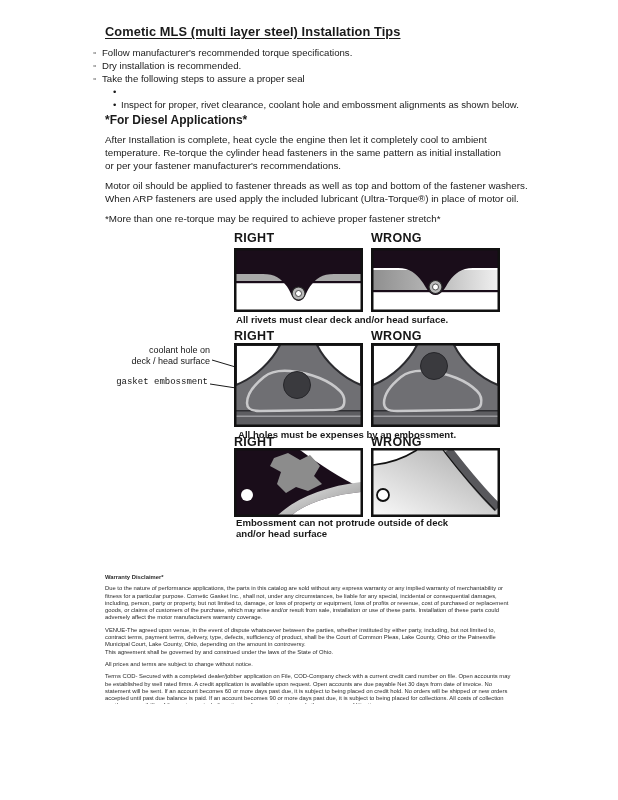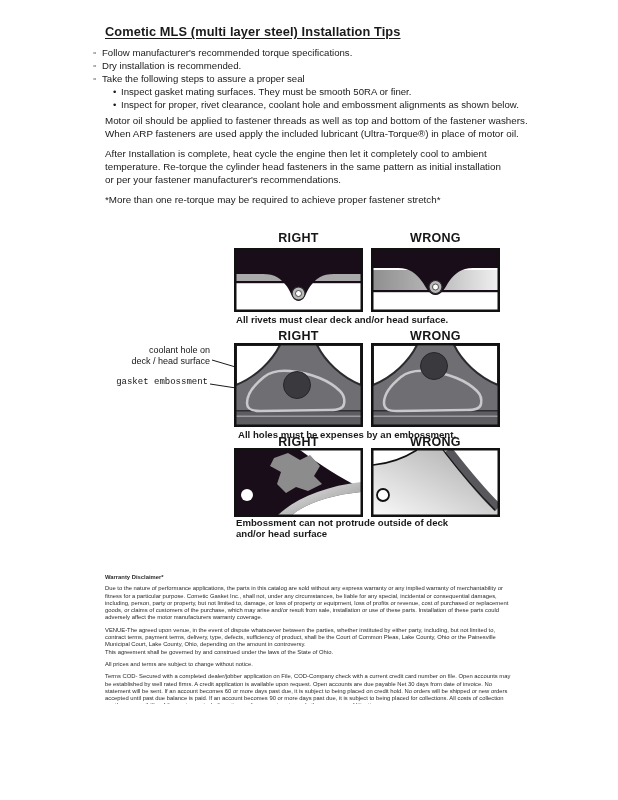--- a/index.html
+++ b/index.html
@@ -14,21 +14,21 @@
   .bullets{position:absolute;left:93px;top:46px;font-size:9.6px;line-height:13px;width:470px;}
   .b-row{display:flex;}
   .b-marker{width:9px;flex:0 0 9px;text-align:left;}
   .b-sub{padding-left:20px;}
   .b-sub .b-marker{width:8px;flex:0 0 8px;}
 
   .diesel{position:absolute;left:105px;top:114px;width:445px;font-size:9.8px;line-height:13px;}
   .diesel-h{font-size:12px;font-weight:bold;margin:0 0 6px 0;}
   .para{margin:0 0 7px 0;white-space:pre-line;}
 
-  .dlabel{position:absolute;width:129px;text-align:center;font-size:12.5px;font-weight:600;letter-spacing:.3px;color:#161616;}
+  .dlabel{position:absolute;width:129px;text-align:left;font-size:12.5px;font-weight:600;letter-spacing:.3px;color:#161616;}
   .panel{position:absolute;width:129px;}
   .panel svg{display:block;}
   .caption{position:absolute;font-size:9.6px;font-weight:bold;white-space:pre-line;line-height:11px;}
 
   .side-label{position:absolute;text-align:right;font-size:9px;line-height:10.5px;color:#161616;}
   .leader-svg{position:absolute;left:110px;top:340px;pointer-events:none;}
 
   .legal{position:absolute;left:105px;top:574px;width:458px;font-size:5.85px;line-height:7.3px;color:#2a2a2a;}
   .legal-h{font-weight:bold;margin:0 0 4px 0;font-size:5.85px;}
   .legal .para{margin:0 0 5px 0;}
@@ -50,34 +50,34 @@
     <div class="b-row">
       <span class="b-marker">◦</span>
       <span>Dry installation is recommended.</span>
     </div>
     <div class="b-row">
       <span class="b-marker">◦</span>
       <span>Take the following steps to assure a proper seal</span>
     </div>
     <div class="b-row b-sub">
       <span class="b-marker">•</span>
-      <span>Inspect gasket mating surfaces.  They must be smooth 50RA or finer.</span>
     </div>
     <div class="b-row b-sub">
       <span class="b-marker">•</span>
       <span>Inspect for proper, rivet clearance, coolant hole and embossment alignments as shown below.</span>
     </div>
   </div>
 
   <div class="diesel">
-    <p class="para">Motor oil should be applied to fastener threads as well as top and bottom of the fastener washers.
-When ARP fasteners are used apply the included lubricant (Ultra-Torque®) in place of motor oil.</p>
+    <div class="diesel-h">*For Diesel Applications*</div>
     <p class="para">After Installation is complete, heat cycle the engine then let it completely cool to ambient
 temperature. Re-torque the cylinder head fasteners in the same pattern as initial installation
 or per your fastener manufacturer's recommendations.</p>
+    <p class="para">Motor oil should be applied to fastener threads as well as top and bottom of the fastener washers.
+When ARP fasteners are used apply the included lubricant (Ultra-Torque®) in place of motor oil.</p>
     <p class="para">*More than one re-torque may be required to achieve proper fastener stretch*</p>
   </div>
 
   <div class="dlabel" style="left:234px;top:231px;">RIGHT</div>
   <div class="dlabel" style="left:371px;top:231px;">WRONG</div>
 
   <div class="panel" style="left:234px;top:248px;">
     <svg width="129" height="64" viewBox="0 0 129 64">
       <rect x="0" y="0" width="129" height="64" fill="#ffffff"></rect>
       <rect x="2" y="26" width="125" height="7" fill="#a9a9a9"></rect>

